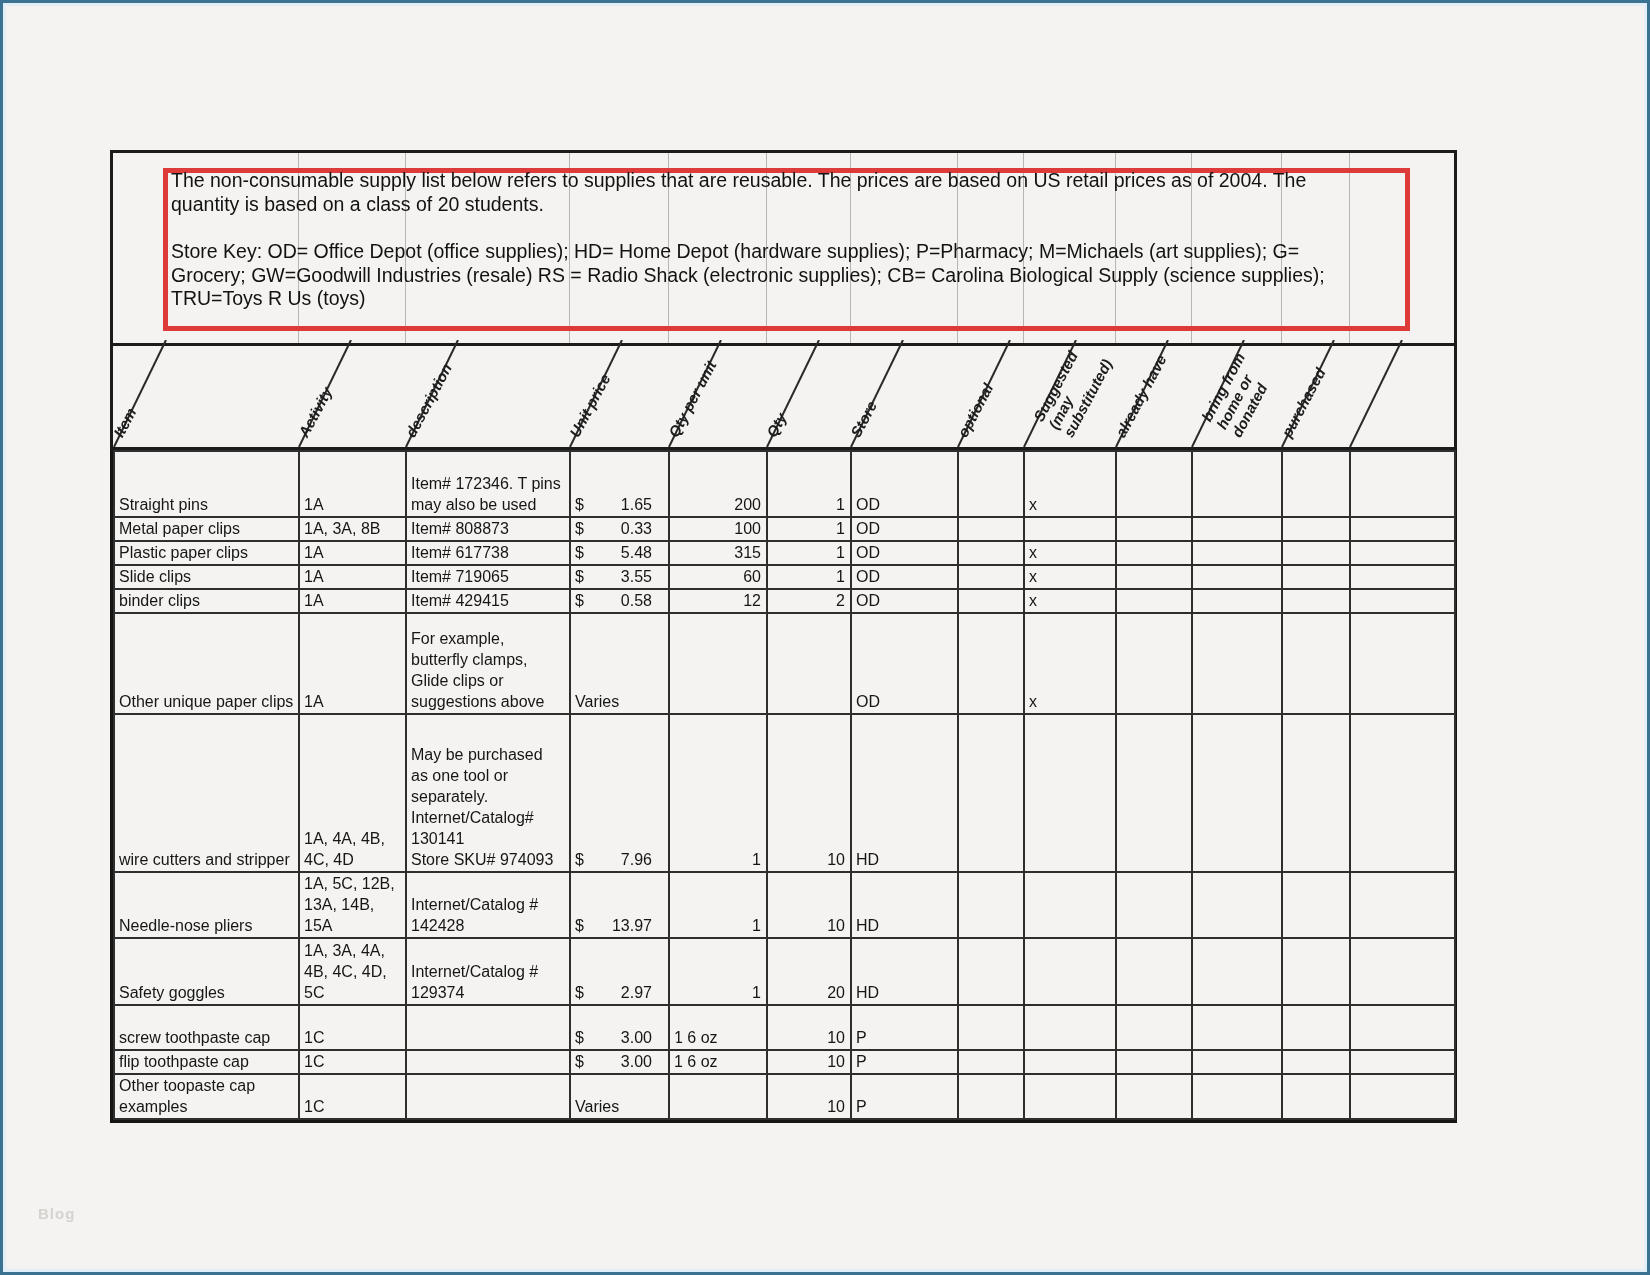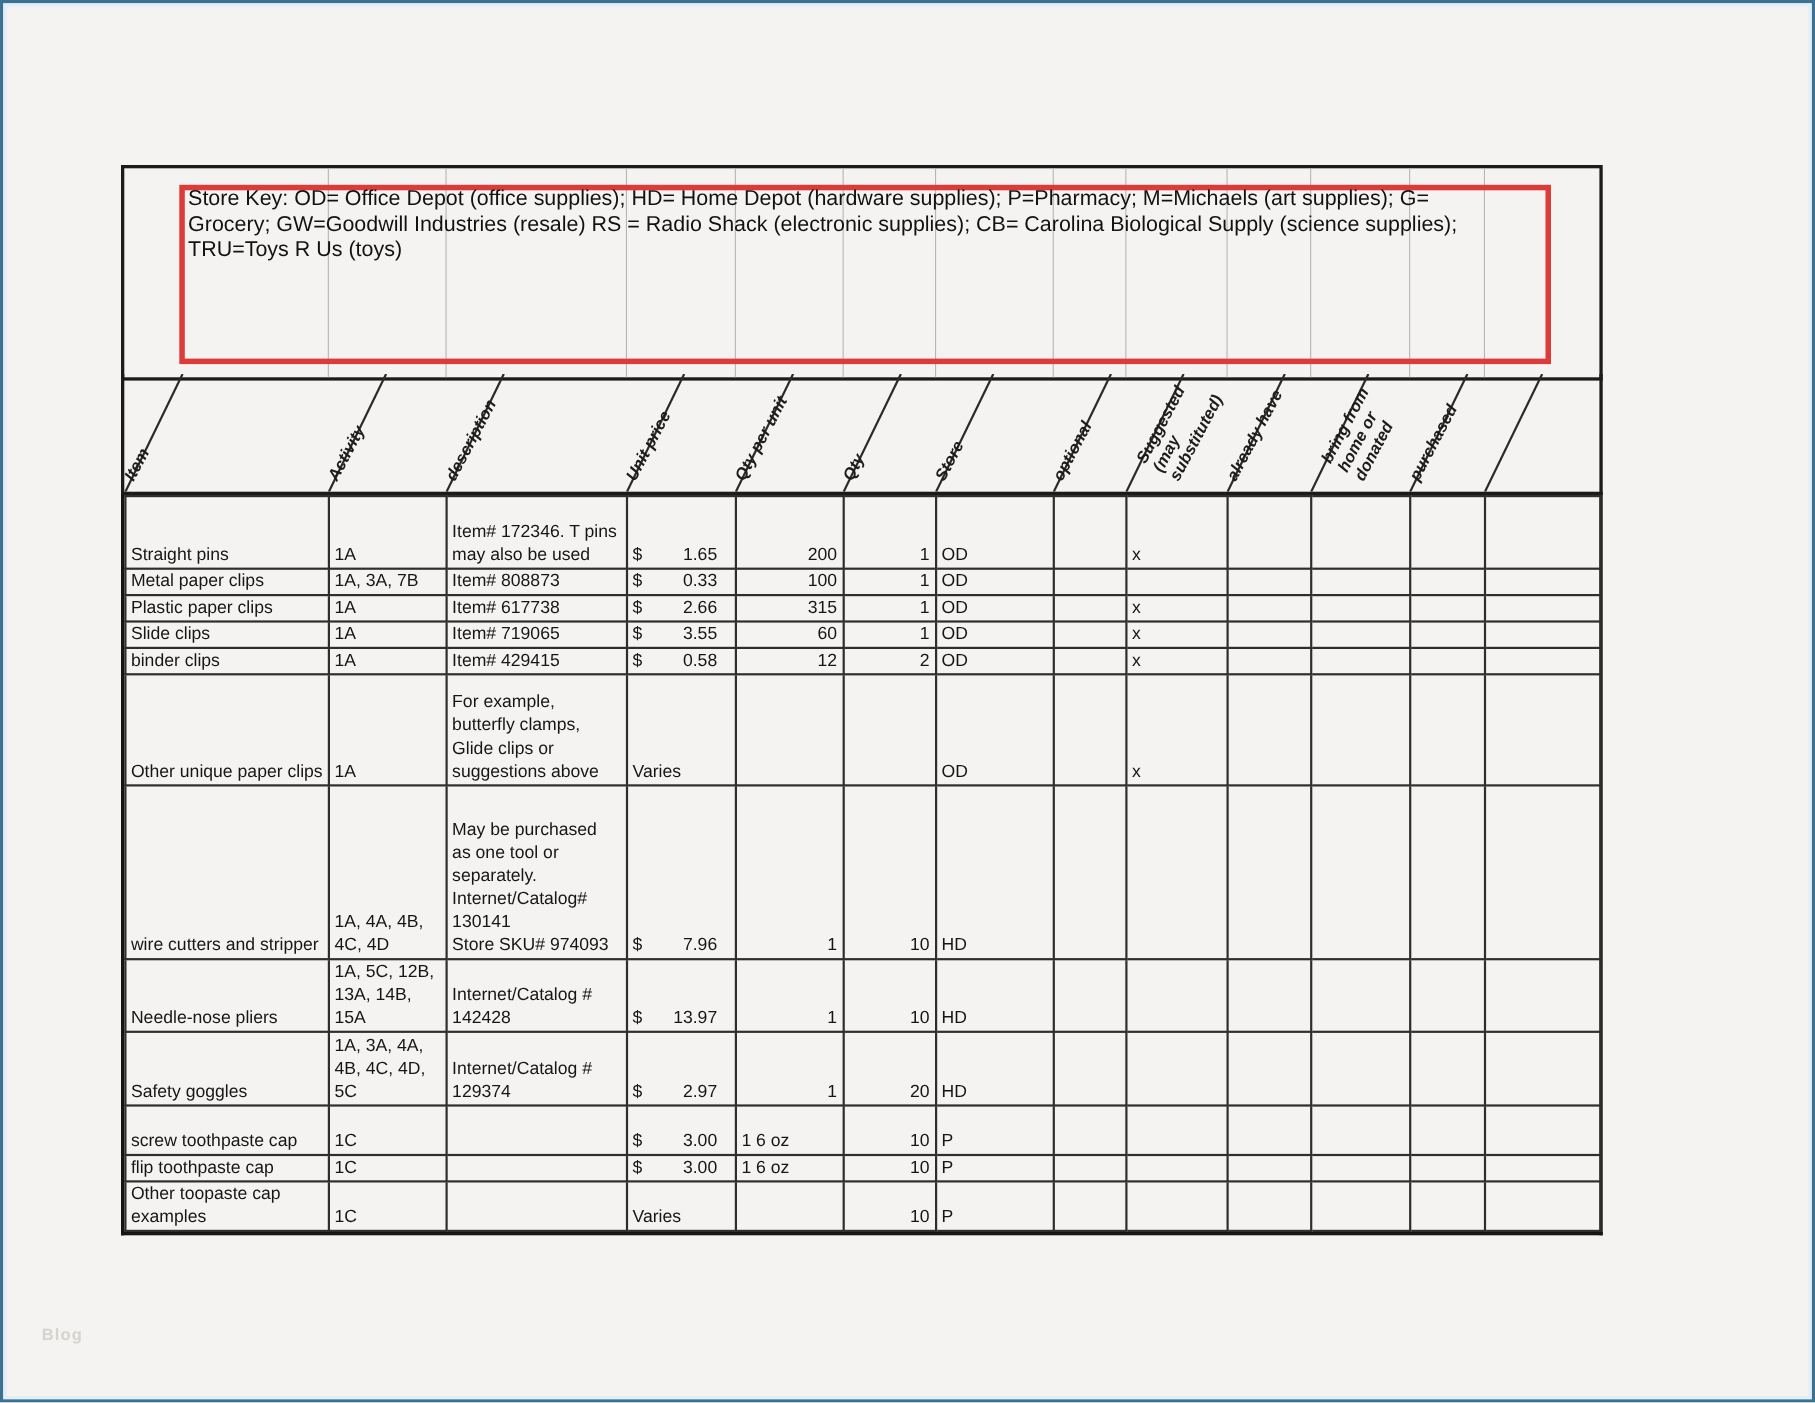--- a/index.html
+++ b/index.html
@@ -60,20 +60,21 @@
       <div class="gl" style="left: 737px;"></div>
       <div class="gl" style="left: 844px;"></div>
       <div class="gl" style="left: 910px;"></div>
       <div class="gl" style="left: 1002px;"></div>
       <div class="gl" style="left: 1078px;"></div>
       <div class="gl" style="left: 1168px;"></div>
       <div class="gl" style="left: 1236px;"></div>
     </div>
   <div class="redbox"></div>
   <div class="notetext">
+    <p>The non-consumable supply list below refers to supplies that are reusable. The prices are based on US retail prices as of 2004. The quantity is based on a class of 20 students.</p>
     <p>Store Key: OD= Office Depot (office supplies); HD= Home Depot (hardware supplies); P=Pharmacy; M=Michaels (art supplies); G= Grocery; GW=Goodwill Industries (resale) RS = Radio Shack (electronic supplies); CB= Carolina Biological Supply (science supplies); TRU=Toys R Us (toys)</p>
   </div>
 </div>
 
 <div class="band" id="headerBand">
     <svg width="1341" height="107">
       <line x1="1" y1="107" x2="53" y2="0" stroke="#2a2a2a" stroke-width="2"></line>
       <line x1="186" y1="107" x2="238" y2="0" stroke="#2a2a2a" stroke-width="2"></line>
       <line x1="293" y1="107" x2="345" y2="0" stroke="#2a2a2a" stroke-width="2"></line>
       <line x1="457" y1="107" x2="509" y2="0" stroke="#2a2a2a" stroke-width="2"></line>
@@ -138,21 +139,21 @@
           <td><span>OD</span></td>
           <td><span></span></td>
           <td><span>x</span></td>
           <td><span></span></td>
           <td><span></span></td>
           <td><span></span></td>
           <td><span></span></td>
         </tr>
         <tr style="height: 22px;">
           <td><span>Metal paper clips</span></td>
-          <td><span>1A, 3A, 7B</span></td>
+          <td><span>1A, 3A, 8B</span></td>
           <td class="desc"><span>Item# 808873</span></td>
           <td class="c3">
             <div class="pricerow">
               <span>$</span>
               <span>0.33</span>
             </div>
           </td>
           <td class="num"><span>100</span></td>
           <td class="num"><span>1</span></td>
           <td><span>OD</span></td>
@@ -163,21 +164,21 @@
           <td><span></span></td>
           <td><span></span></td>
         </tr>
         <tr style="height: 20px;">
           <td><span>Plastic paper clips</span></td>
           <td><span>1A</span></td>
           <td class="desc"><span>Item# 617738</span></td>
           <td class="c3">
             <div class="pricerow">
               <span>$</span>
-              <span>2.66</span>
+              <span>5.48</span>
             </div>
           </td>
           <td class="num"><span>315</span></td>
           <td class="num"><span>1</span></td>
           <td><span>OD</span></td>
           <td><span></span></td>
           <td><span>x</span></td>
           <td><span></span></td>
           <td><span></span></td>
           <td><span></span></td>

